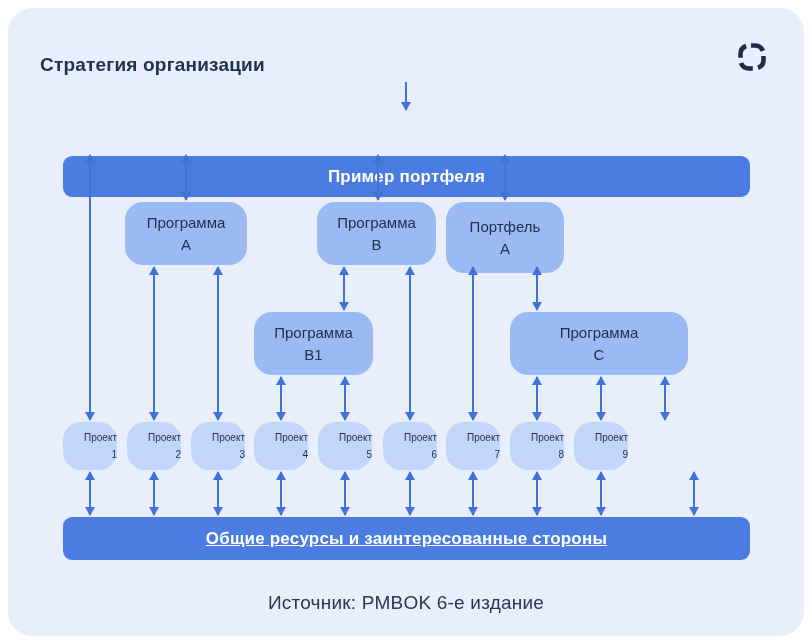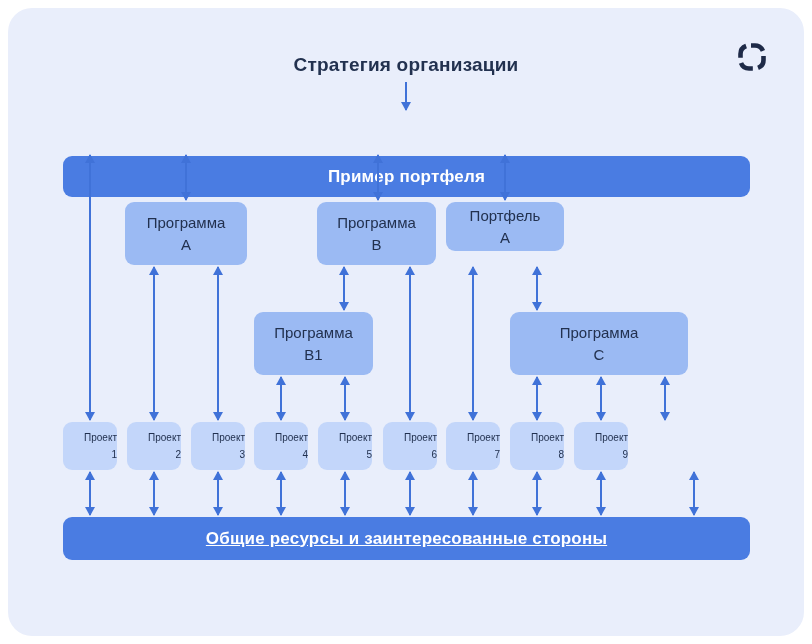--- a/index.html
+++ b/index.html
@@ -20,34 +20,35 @@
     font-family:"Liberation Sans","DejaVu Sans",sans-serif;
     position:relative;overflow:hidden;
   }
   .page{position:absolute;inset:0;}
   .panel{
     position:absolute;left:8px;top:8px;width:796px;height:628px;
     background:var(--panel);border-radius:24px;
   }
   .title{
     position:absolute;left:0;top:54px;width:812px;
-    text-align:center;font-size:19px;font-weight:600;color:var(--ink);
+    text-align:left;font-size:19px;font-weight:600;color:var(--ink);
     letter-spacing:.2px;
+    padding-left:40px;
   }
   .logo{position:absolute;left:736px;top:41px;width:32px;height:32px;}
   .banner{
     position:absolute;left:63px;width:687px;border-radius:9px;
     background:var(--banner);color:var(--white);
     display:flex;align-items:center;justify-content:center;
     font-size:17px;font-weight:700;letter-spacing:.2px;
   }
   .banner-top{top:112px;height:41px;margin-top:44px;}
   .banner-bottom{top:517px;height:43px;text-decoration:underline;}
   .node{
-    position:absolute;border-radius:9px;color:var(--ink);
+    position:absolute;border-radius:18px;color:var(--ink);
     display:flex;flex-direction:column;align-items:center;justify-content:center;
     text-align:center;
   }
   .prog{background:var(--node);font-size:15px;line-height:22px;font-weight:500;}
   .proj{background:var(--project);font-size:10px;line-height:17px;font-weight:500;align-items:flex-end;}
   .ops{background:var(--project);font-size:12.5px;font-weight:500;}
   .arrow{position:absolute;width:2px;background:var(--arrow);}
   .arrow.both::before,.arrow.up::before{
     content:"";position:absolute;top:-1px;left:-4px;width:0;height:0;
     border-left:5px solid transparent;border-right:5px solid transparent;
@@ -80,21 +81,21 @@
   </div>
 
   <div class="node prog" style="left:125px;top:202px;width:122px;height:63px">
     <span>Программа</span>
     <span>A</span>
   </div>
   <div class="node prog" style="left:317px;top:202px;width:119px;height:63px">
     <span>Программа</span>
     <span>B</span>
   </div>
-  <div class="node prog" style="left:446px;top:202px;width:118px;height:49px">
+  <div class="node prog" style="left:446px;top:202px;width:118px;height:71px">
     <span>Портфель</span>
     <span>A</span>
   </div>
   <div class="node prog" style="left:254px;top:312px;width:119px;height:63px">
     <span>Программа</span>
     <span>B1</span>
   </div>
   <div class="node prog" style="left:510px;top:312px;width:178px;height:63px">
     <span>Программа</span>
     <span>C</span>
@@ -165,13 +166,14 @@
   <div class="arrow both" style="left:153px;top:472px;height:43px"></div>
   <div class="arrow both" style="left:217px;top:472px;height:43px"></div>
   <div class="arrow both" style="left:280px;top:472px;height:43px"></div>
   <div class="arrow both" style="left:344px;top:472px;height:43px"></div>
   <div class="arrow both" style="left:409px;top:472px;height:43px"></div>
   <div class="arrow both" style="left:472px;top:472px;height:43px"></div>
   <div class="arrow both" style="left:536px;top:472px;height:43px"></div>
   <div class="arrow both" style="left:600px;top:472px;height:43px"></div>
   <div class="arrow both" style="left:693px;top:472px;height:43px"></div>
 
+  <div class="footer">Источник: PMBOK 6-е издание</div>
 </div>
 
 </body></html>

